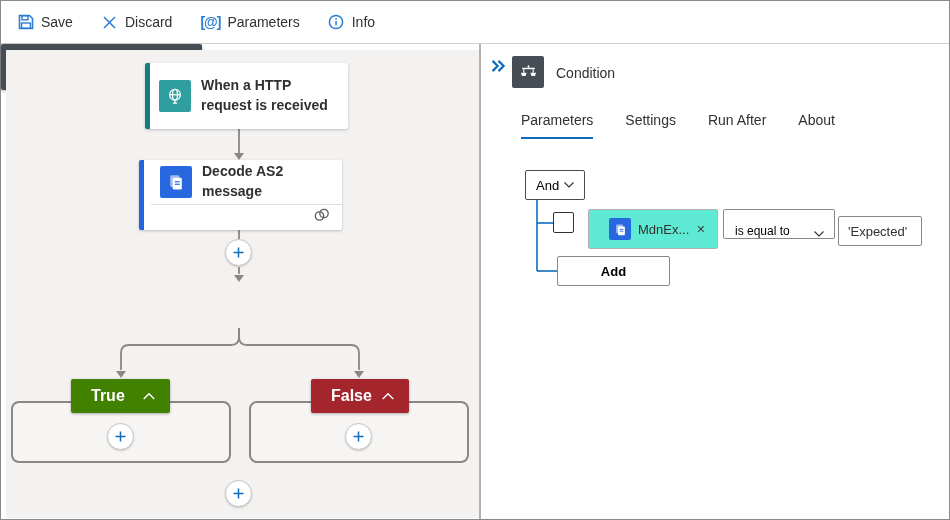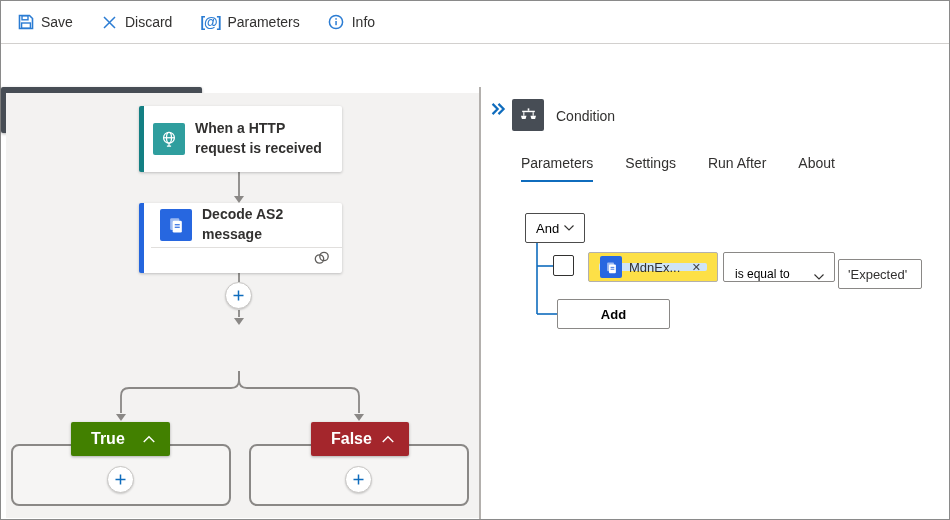--- a/index.html
+++ b/index.html
@@ -1,37 +1,37 @@
 <!DOCTYPE html>
 <html><head>
 <meta charset="utf-8">
 <style>
   * { margin:0; padding:0; box-sizing:border-box; }
   html,body { width:950px; height:520px; }
   body { font-family:"Liberation Sans", sans-serif; color:#323130; background:#fff; }
 
-  .frame { width:950px; height:520px; border:1px solid #8a8a8a; display:flex; flex-direction:column; background:#fff;gap:43px; }
+  .frame { width:950px; height:520px; border:1px solid #8a8a8a; display:flex; flex-direction:column; background:#fff; }
 
   
   .toolbar { height:43px; flex:0 0 43px; display:flex; align-items:center; gap:28px; padding-left:16px; border-bottom:1px solid #d2d0ce; background:#fff; }
   .tb-btn { display:flex; align-items:center; gap:7px; font-size:14px; color:#323130; cursor:pointer; background:none; border:none; font-family:inherit; }
   .tb-ico { display:inline-flex; width:17px; height:17px; align-items:center; justify-content:center; color:#2b7cd3; }
   .tb-ico svg { display:block; }
   .param-glyph { color:#2b7cd3; font-size:14px; font-weight:bold; letter-spacing:-1px; }
 
   
   .main { flex:1; display:flex; min-height:0; }
   .left-pane { width:478px; flex:0 0 478px; position:relative; background:#fff; }
   .canvas-bg { position:absolute; left:5px; top:6px; right:0; bottom:1px; background:#f3f2f1; }
   .divider { width:2px; flex:0 0 2px; background:#b3b0ad; }
   .right-pane { flex:1; position:relative; background:#fff; }
   .connectors { position:absolute; left:0; top:0; width:478px; height:474px; pointer-events:none; }
 
   .card { position:absolute; background:#fff; border-radius:2px; box-shadow:0 1px 3px rgba(0,0,0,.22);padding-left:7px; }
-  .trigger-card { left:138px; top:19px; width:203px; height:66px; border-left:5px solid #137f83; display:flex; align-items:center; padding:0 8px 0 9px; cursor:pointer; }
+  .trigger-card { left:144px; top:19px; width:203px; height:66px; border-left:5px solid #137f83; display:flex; align-items:center; padding:0 8px 0 9px; cursor:pointer; }
   .action-card  { left:138px; top:116px; width:203px; height:70px; border-left:5px solid #2465dd; cursor:pointer; }
   .node-icon { width:32px; height:32px; border-radius:2px; flex:0 0 32px; display:flex; align-items:center; justify-content:center; }
   .node-icon.teal { background:#2f9e9e; }
   .node-icon.blue { background:#2767e0; }
   .node-title { font-size:14px; font-weight:700; margin-left:10px; line-height:1.4; }
   .action-main { height:44px; display:flex; align-items:center; padding:0 8px 0 9px; }
   .action-footer { height:25px; border-top:1px solid #e1dfdd; display:flex; align-items:center; justify-content:flex-end; padding-right:10px; }
 
   .condition-card { left:138px; top:238px; width:201px; height:46px; background:#474d55; border-radius:2px; box-shadow:0 1px 3px rgba(0,0,0,.3); display:flex; align-items:center; padding:0 14px 0 22px; cursor:pointer; }
   .condition-card .node-title { color:#fff; margin-left:14px; flex:1; }
@@ -50,21 +50,21 @@
   .panel-title { position:absolute; left:75px; top:21px; font-size:14px; }
 
   .tabs { position:absolute; left:40px; top:68px; display:flex; gap:32px; }
   .tab { font-size:14px; padding-bottom:9px; border-bottom:2px solid transparent; cursor:pointer; color:#323130; }
   .tab.active { border-bottom-color:#0f6cbd; }
 
   .and-btn { position:absolute; left:44px; top:126px; width:60px; height:30px; border:1px solid #4c4c4c; border-radius:2px; background:#fff; display:flex; align-items:center; justify-content:space-between; padding:0 9px 0 10px; font-size:13px; cursor:pointer; }
   .tree-lines { position:absolute; left:0; top:0; width:467px; height:474px; pointer-events:none; }
   .cond-checkbox { position:absolute; left:72px; top:168px; width:21px; height:21px; border:1px solid #323130; border-radius:2px; background:#fff; cursor:pointer; }
 
-  .operand1 { position:absolute; left:107px; top:165px; width:130px; height:30px; border:1px solid #b3b0ad; border-radius:2px; background:#fde047; padding:10px; cursor:text; }
+  .operand1 { position:absolute; left:107px; top:165px; width:130px; height:30px; border:1px solid #b3b0ad; border-radius:2px; background:#5eead4; padding:19px; cursor:text; }
   .token-chip { height:100%; background:#cfe4f7; border-radius:2px; display:flex; align-items:center; padding:0 6px 0 1px; gap:7px; }
   .chip-icon { width:22px; height:22px; border-radius:2px; background:#2767e0; flex:0 0 22px; display:flex; align-items:center; justify-content:center; }
   .chip-label { font-size:13px; flex:1; }
   .chip-x { font-size:11px; color:#424242; cursor:pointer; line-height:1; }
 
   .operator-btn { position:absolute; left:242px; top:165px; width:112px; height:30px; border:1px solid #8a8886; border-radius:2px; background:#fff; display:flex; align-items:flex-end; justify-content:space-between; padding:0 9px 0 11px; font-size:12px; cursor:pointer; }
   .operand2 { position:absolute; left:357px; top:172px; width:84px; height:30px; border:1px solid #8a8886; border-radius:2px; background:#fff; display:flex; align-items:center; padding:0 9px; font-size:13px; cursor:text; }
 
   .add-btn { position:absolute; left:76px; top:212px; width:113px; height:30px; border:1px solid #8a8886; border-radius:2px; background:#fff; display:flex; align-items:center; justify-content:center; gap:8px; font-size:13px; cursor:pointer;flex-direction:column; }
   .add-btn .add-word { font-weight:700; }

